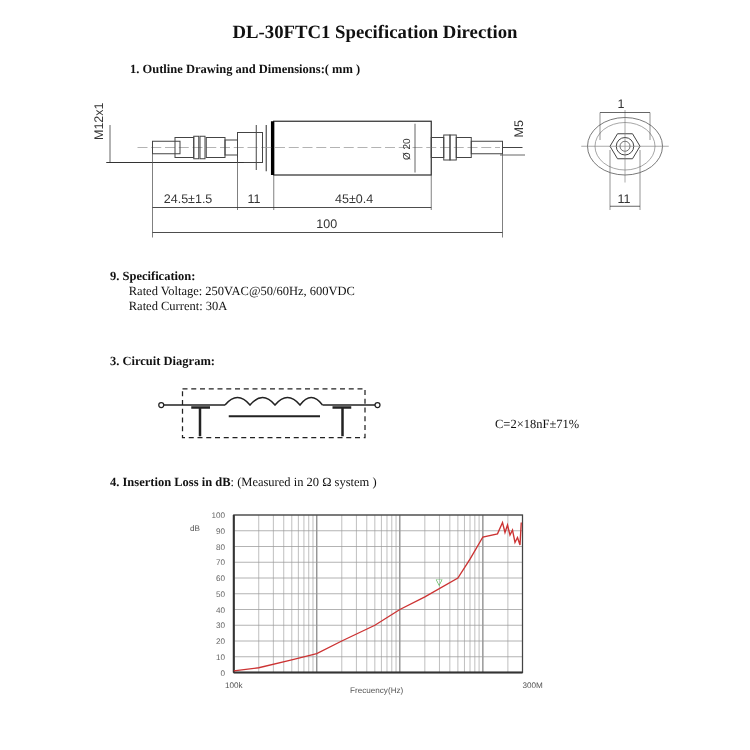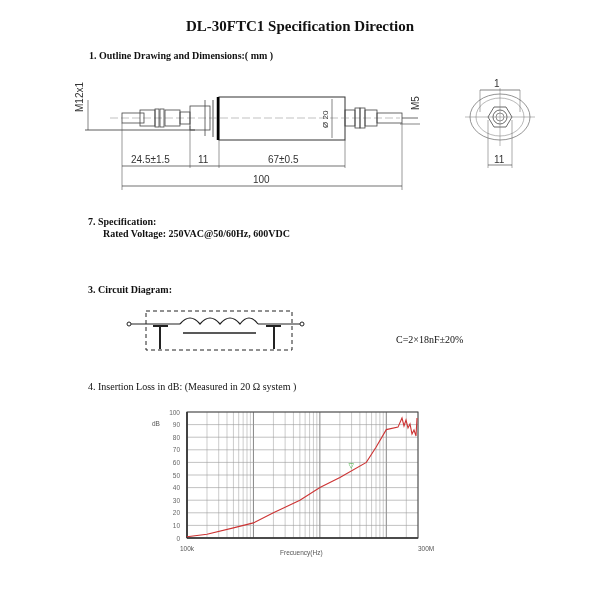--- a/index.html
+++ b/index.html
@@ -10,21 +10,21 @@
   .spec { font-size:10px; line-height:11.5px; }
   .dim { font-family:"Liberation Sans", sans-serif; font-size:10px; color:#333; }
   .small { font-family:"Liberation Sans", sans-serif; font-size:6.5px; color:#555; }
   svg { position:absolute; left:0; top:0; }
 </style>
 </head>
 <body>
 
 <div class="abs title">DL-30FTC1 Specification Direction</div>
 
-<div class="abs sec" style="left:89px;top:50px;">1.  Outline Drawing and Dimensions:( mm )</div>
+<div class="abs sec" style="left:104px;top:50px;">1.  Outline Drawing and Dimensions:( mm )</div>
 
 <svg width="600" height="600">
 
   <rect x="219" y="97" width="126" height="43" fill="none" stroke="#333" stroke-width="1"></rect>
   <line x1="218" y1="97" x2="218" y2="140" stroke="#000" stroke-width="2.5"></line>
   <line x1="213" y1="100" x2="213" y2="137" stroke="#555" stroke-width="1"></line>
 
   <line x1="110" y1="118" x2="400" y2="118" stroke="#999" stroke-width="0.6" stroke-dasharray="8 3"></line>
 
   <rect x="190" y="106" width="20" height="24" fill="none" stroke="#444" stroke-width="0.8"></rect>
@@ -73,48 +73,49 @@
   <line x1="488" y1="120" x2="488" y2="168" stroke="#555" stroke-width="0.5"></line>
   <line x1="512" y1="120" x2="512" y2="168" stroke="#555" stroke-width="0.5"></line>
   <line x1="488" y1="165" x2="512" y2="165" stroke="#333" stroke-width="0.6"></line>
 </svg>
 
 <div class="abs dim" style="left:74px;top:88px;transform:rotate(-90deg);transform-origin:left top;top:112px;">M12x1</div>
 <div class="abs dim" style="left:410px;top:110px;transform:rotate(-90deg);transform-origin:left top;">M5</div>
 <div class="abs dim" style="left:321px;top:128px;transform:rotate(-90deg);transform-origin:left top;font-size:8px;">Ø 20</div>
 <div class="abs dim" style="left:131px;top:154px;">24.5±1.5</div>
 <div class="abs dim" style="left:198px;top:154px;">11</div>
-<div class="abs dim" style="left:268px;top:154px;">67±0.5</div>
+<div class="abs dim" style="left:268px;top:154px;">45±0.4</div>
 <div class="abs dim" style="left:253px;top:174px;">100</div>
 <div class="abs dim" style="left:494px;top:78px;">1</div>
 <div class="abs dim" style="left:494px;top:154px;">11</div>
 
-<div class="abs sec" style="left:88px;top:216px;">7.  Specification:</div>
-<div class="abs spec" style="left:103px;top:228px;font-weight:bold;">
+<div class="abs sec" style="left:88px;top:216px;">9.  Specification:</div>
+<div class="abs spec" style="left:103px;top:228px;">
   <div>Rated Voltage: 250VAC@50/60Hz, 600VDC</div>
+  <div>Rated Current: 30A</div>
 </div>
 
 <div class="abs sec" style="left:88px;top:284px;">3.  Circuit Diagram:</div>
 <svg width="600" height="600">
   <rect x="146" y="311" width="146" height="39" fill="none" stroke="#222" stroke-width="1" stroke-dasharray="4 3"></rect>
   <circle cx="129" cy="324" r="2" fill="none" stroke="#222" stroke-width="1"></circle>
   <circle cx="302" cy="324" r="2" fill="none" stroke="#222" stroke-width="1"></circle>
   <line x1="131" y1="324" x2="180" y2="324" stroke="#222" stroke-width="1.2"></line>
   <line x1="258" y1="324" x2="300" y2="324" stroke="#222" stroke-width="1.2"></line>
   <path d="M180,324 q10,-12 20,0 q10,-12 20,0 q10,-12 20,0 q9,-12 18,0" fill="none" stroke="#222" stroke-width="1.2" transform="translate(0,0)"></path>
   <line x1="183" y1="333" x2="256" y2="333" stroke="#222" stroke-width="1.5"></line>
   <line x1="153" y1="326" x2="168" y2="326" stroke="#222" stroke-width="2"></line>
   <line x1="160" y1="326" x2="160" y2="349" stroke="#222" stroke-width="2"></line>
   <line x1="266" y1="326" x2="281" y2="326" stroke="#222" stroke-width="2"></line>
   <line x1="274" y1="326" x2="274" y2="349" stroke="#222" stroke-width="2"></line>
 </svg>
-<div class="abs spec" style="left:396px;top:334px;">C=2×18nF±20%</div>
+<div class="abs spec" style="left:396px;top:334px;">C=2×18nF±71%</div>
 
 <div class="abs" style="left:88px;top:381px;font-size:10px;">
-  <span style="font-weight:normal;text-align:right;">4. Insertion Loss in dB</span><span>: (Measured in 20 Ω  system )</span>
+  <span style="font-weight:bold;text-align:right;">4. Insertion Loss in dB</span><span>: (Measured in 20 Ω  system )</span>
 </div>
 
 <div class="abs" id="chart" style="left:0;top:0;width:600px;height:600px;">
     <svg width="600" height="600">
       <line x1="187" y1="412" x2="187" y2="538" stroke="#777" stroke-width="0.9"></line>
       <line x1="206.99870694874173" y1="412" x2="206.99870694874173" y2="538" stroke="#aaa" stroke-width="0.6"></line>
       <line x1="218.69720057666726" y1="412" x2="218.69720057666726" y2="538" stroke="#aaa" stroke-width="0.6"></line>
       <line x1="226.99741389748345" y1="412" x2="226.99741389748345" y2="538" stroke="#aaa" stroke-width="0.6"></line>
       <line x1="233.43555952570253" y1="412" x2="233.43555952570253" y2="538" stroke="#aaa" stroke-width="0.6"></line>
       <line x1="238.69590752540898" y1="412" x2="238.69590752540898" y2="538" stroke="#aaa" stroke-width="0.6"></line>

